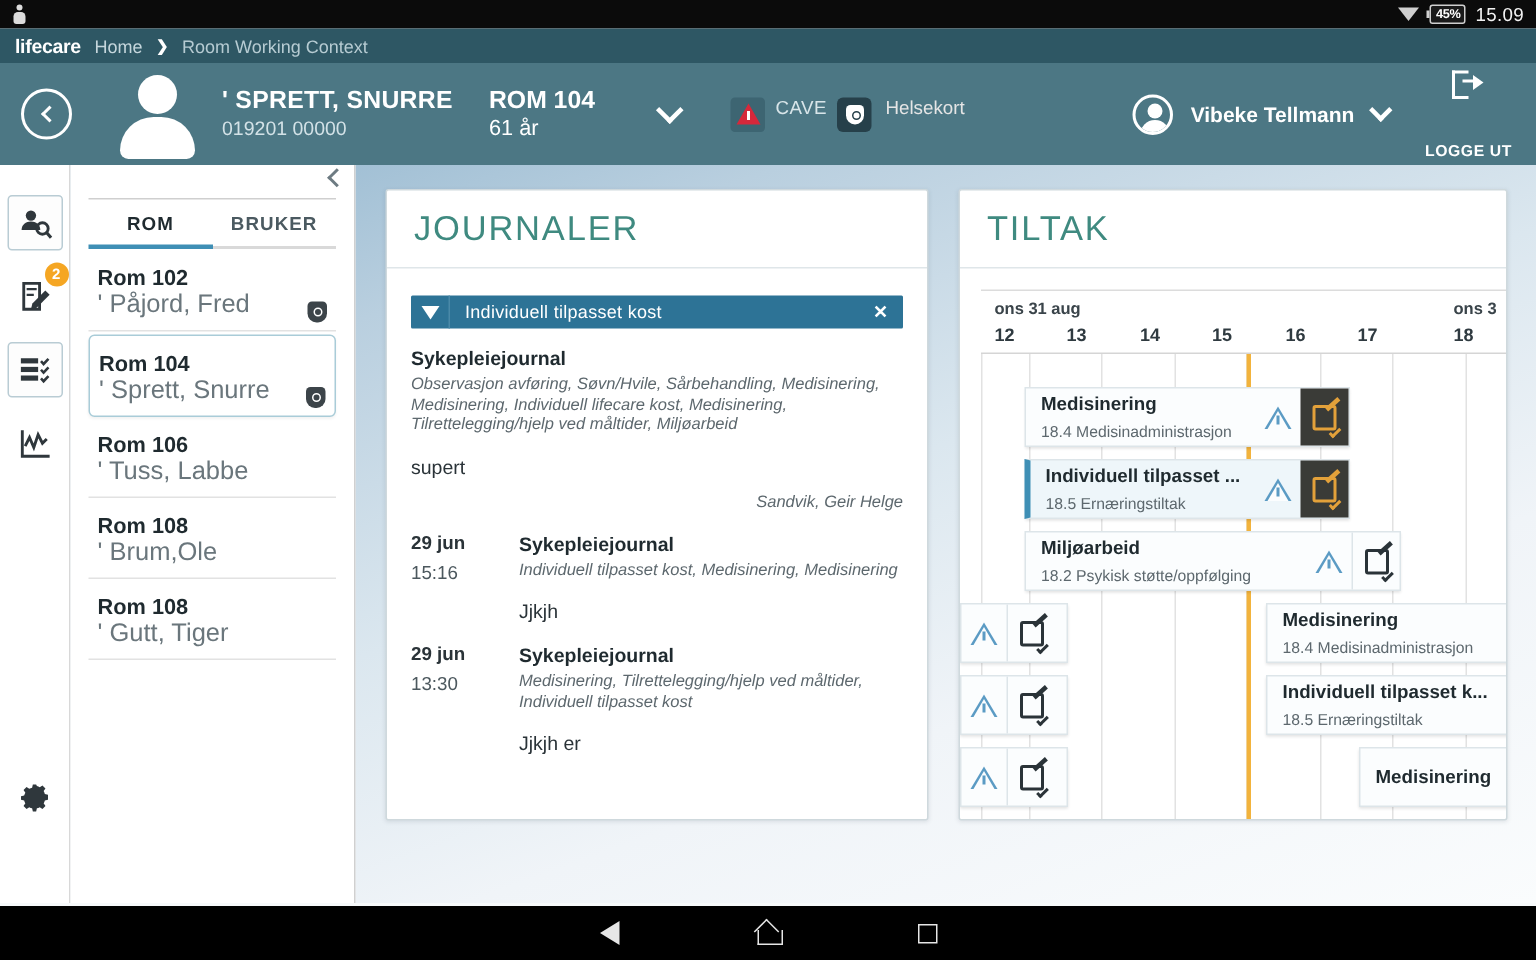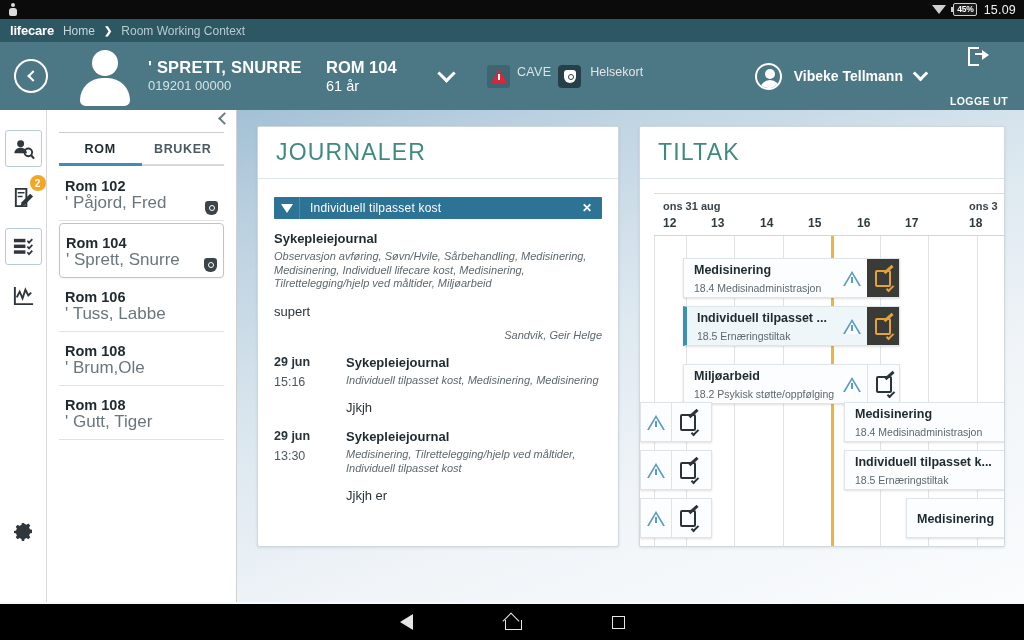--- a/index.html
+++ b/index.html
@@ -509,21 +509,21 @@
                   <span class="warn-outline"></span>
                 </span>
               <span class="task-act dark">
                 <span class="act-pad orange">
                     <span class="act-pen orange"></span>
                     <span class="act-check orange"></span>
                   </span>
               </span>
             </div>
 
-            <div class="task" style="left:29px; top:128px; width:217px;">
+            <div class="task" style="left:29px; top:118px; width:251px;">
               <span class="task-text">
                 <span class="task-name">Miljøarbeid</span>
                 <span class="task-sub">18.2 Psykisk støtte/oppfølging</span>
               </span>
               <span class="task-warn">
                   <span class="warn-outline"></span>
                 </span>
               <span class="task-act">
                 <span class="act-pad">
                     <span class="act-pen"></span>

